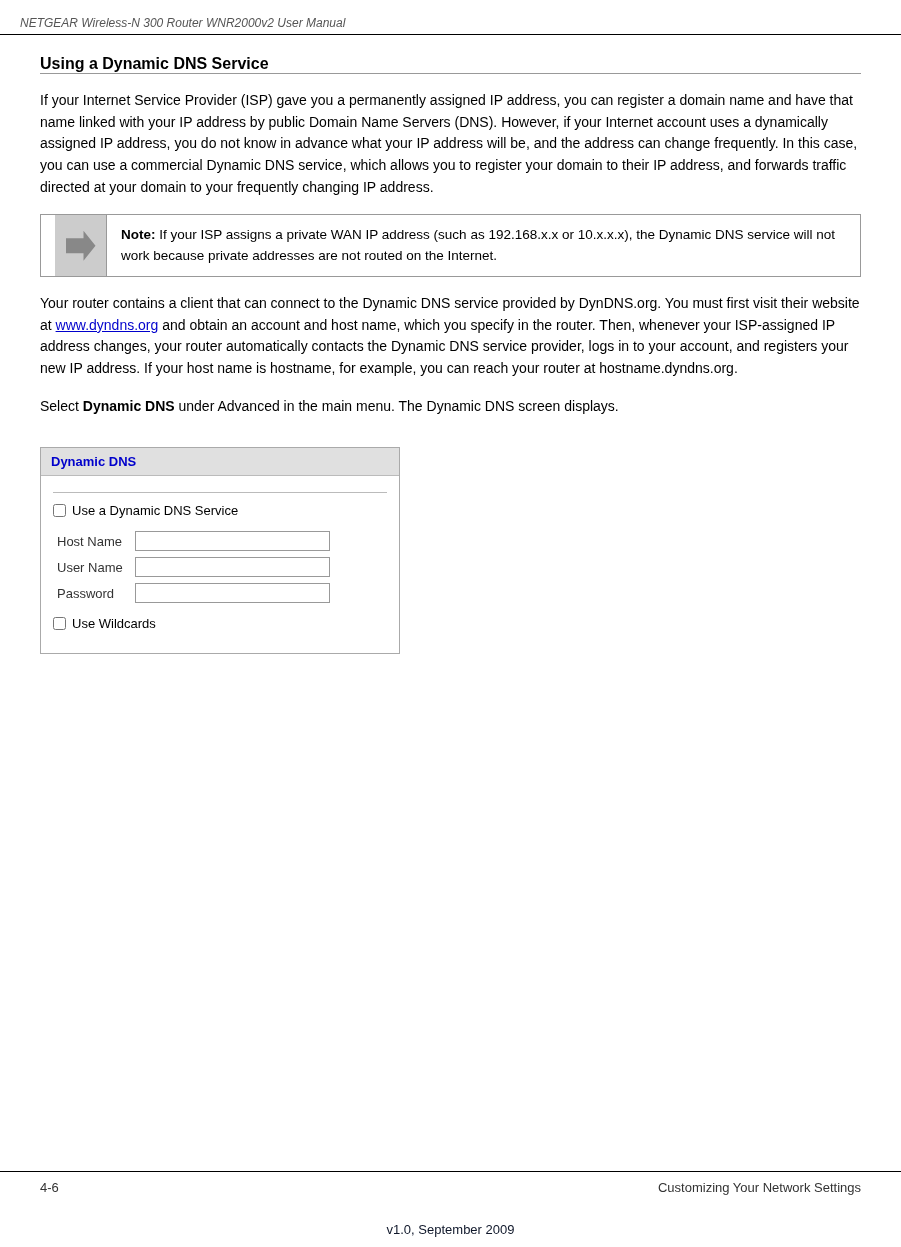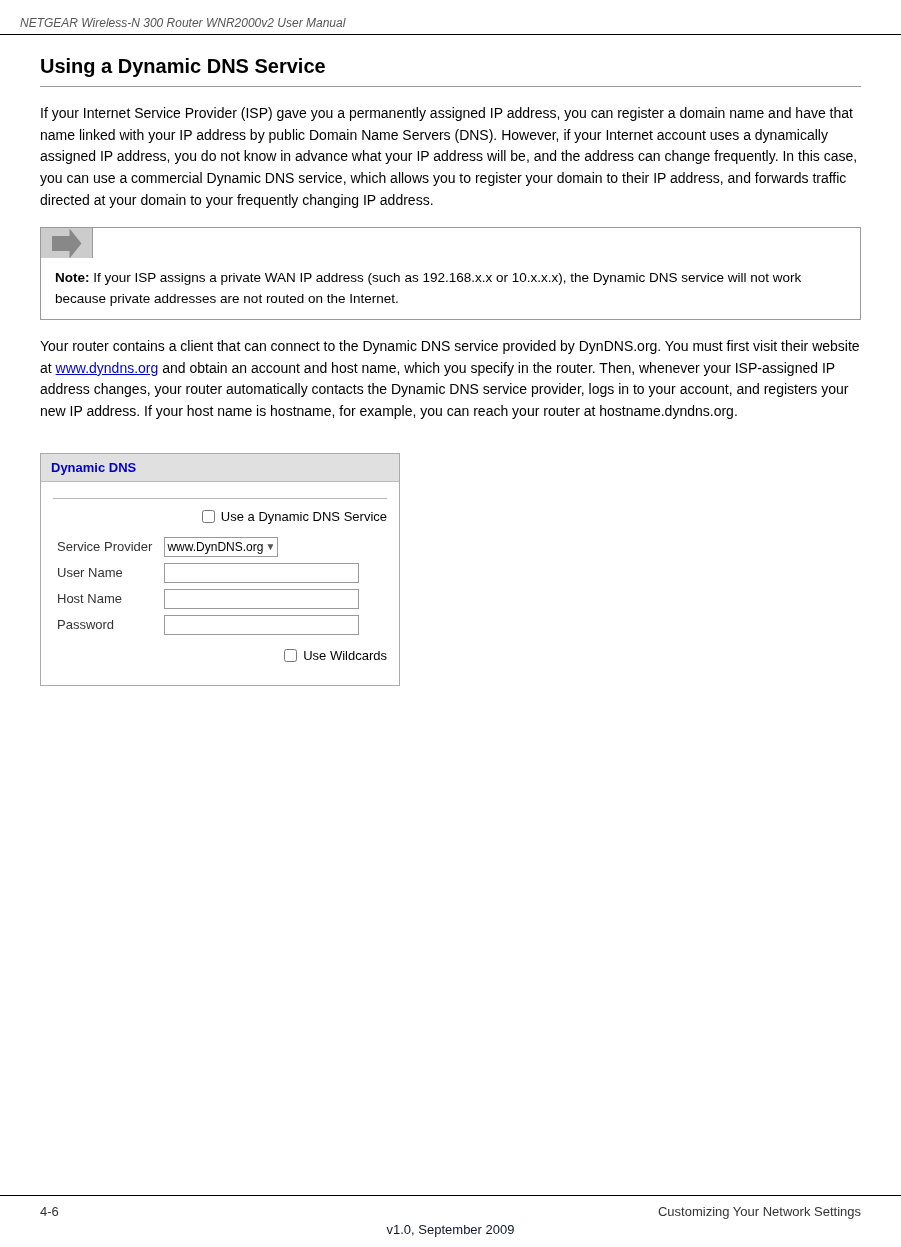--- a/index.html
+++ b/index.html
@@ -16,37 +16,37 @@
       font-size: 12px;
       color: #555;
       padding: 16px 20px 4px 20px;
       border-bottom: 1px solid #000;
       font-style: italic;
     }
     .content {
       padding: 20px 40px 20px 40px;
     }
     .page-title {
-      font-size: 20px;
+      font-size: 16px;
       font-weight: bold;
       margin-bottom: 8px;
-      padding-bottom: 8px;
       border-bottom: 1px solid #999;
     }
     .body-text {
       font-size: 14px;
       line-height: 1.55;
       margin-bottom: 16px;
     }
     .note-box {
       border: 1px solid #999;
       display: flex;
-      flex-direction: column;
+      flex-direction: row;
       margin-bottom: 16px;
       margin-top: 8px;
+      padding-left: 14px;
     }
     .note-icon {
       background: #ccc;
       width: 52px;
       min-width: 52px;
       display: flex;
       align-items: center;
       justify-content: center;
       font-size: 22px;
       font-weight: bold;
@@ -96,21 +96,20 @@
       border: none;
       border-top: 1px solid #bbb;
       margin: 6px 0 10px 0;
     }
     .checkbox-row {
       display: flex;
       align-items: center;
       gap: 6px;
       margin-bottom: 10px;
       font-size: 13px;
-      justify-content: flex-end;
     }
     .form-table {
       width: 100%;
       border-collapse: collapse;
       margin-bottom: 10px;
     }
     .form-table td {
       padding: 3px 4px;
       font-size: 13px;
       vertical-align: middle;
@@ -152,21 +151,21 @@
     }
     .page-footer {
       border-top: 1px solid #000;
       display: flex;
       justify-content: space-between;
       padding: 8px 40px;
       font-size: 13px;
       color: #333;
       margin-top: auto;
       position: absolute;
-      bottom: 20px;
+      bottom: 44px;
       left: 0;
       width: 901px;
     }
     .footer-center {
       text-align: center;
       font-size: 13px;
       color: #0f172a;
       position: absolute;
       bottom: 10px;
       width: 901px;
@@ -213,50 +212,44 @@
     </div>
     <div class="note-content">
       <strong>Note:</strong><span> If your ISP assigns a private WAN IP address (such as 192.168.x.x or 10.x.x.x), the Dynamic DNS service will not work because private addresses are not routed on the Internet.</span>
     </div>
   </div>
 
   <p class="body-text">
     <span>Your router contains a client that can connect to the Dynamic DNS service provided by DynDNS.org. You must first visit their website at </span><a class="link-text" href="#"><span>www.dyndns.org</span></a><span> and obtain an account and host name, which you specify in the router. Then, whenever your ISP-assigned IP address changes, your router automatically contacts the Dynamic DNS service provider, logs in to your account, and registers your new IP address. If your host name is hostname, for example, you can reach your router at hostname.dyndns.org.</span>
   </p>
 
+  <p class="body-text">
+    Select <strong>Dynamic DNS</strong> under Advanced in the main menu. The Dynamic DNS screen displays.
+  </p>
 
   <div class="screenshot-container">
     <div class="screenshot-titlebar">
       <span>Dynamic DNS</span>
     </div>
     <div class="screenshot-body">
       <hr class="screenshot-separator">
       <div class="checkbox-row">
         <input type="checkbox" style="">
         <label><span>Use a Dynamic DNS Service</span></label>
       </div>
       <table class="form-table">
         <tbody>
-            <tr>
-          <td class="label-cell"><span>Service Provider</span></td>
-          <td class="input-cell">
-            <div class="select-wrapper">
-              <span class="select-text">www.DynDNS.org</span>
-              <span class="select-arrow">▼</span>
-            </div>
-          </td>
-        </tr>
         <tr>
-          <td class="label-cell"><span>User Name</span></td>
+          <td class="label-cell"><span>Host Name</span></td>
           <td class="input-cell">
             <input type="text" class="form-input" style="">
           </td>
         </tr>
         <tr>
-          <td class="label-cell"><span>Host Name</span></td>
+          <td class="label-cell"><span>User Name</span></td>
           <td class="input-cell">
             <input type="text" class="form-input" style="">
           </td>
         </tr>
         <tr>
           <td class="label-cell"><span>Password</span></td>
           <td class="input-cell">
             <input type="password" class="form-input" style="">
           </td>
         </tr>

